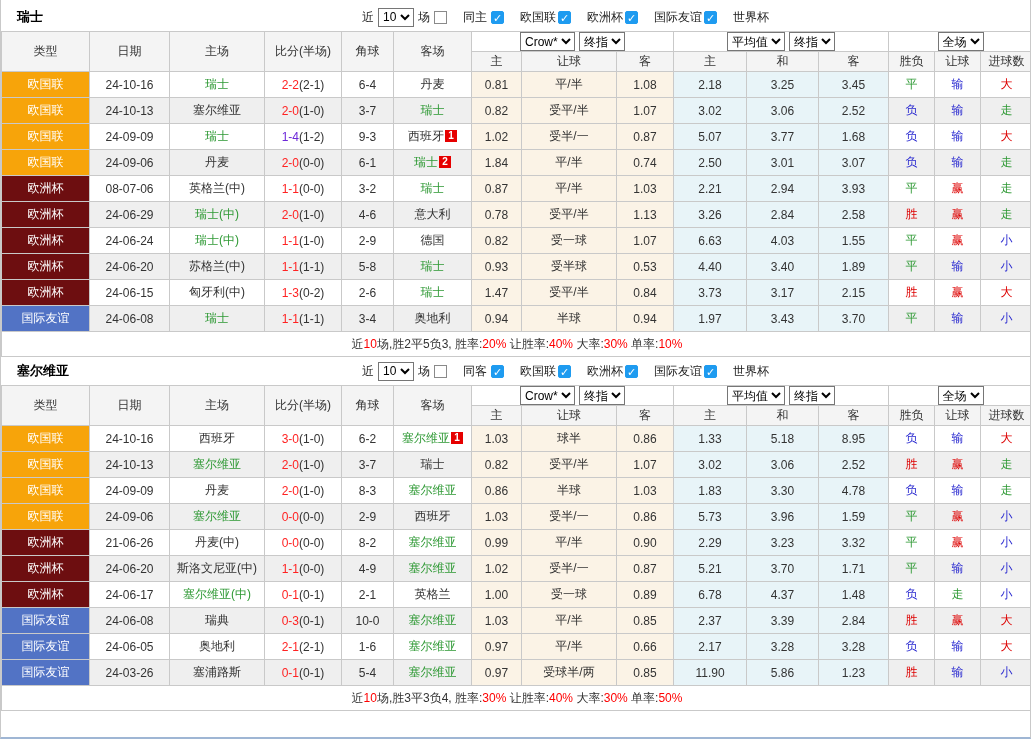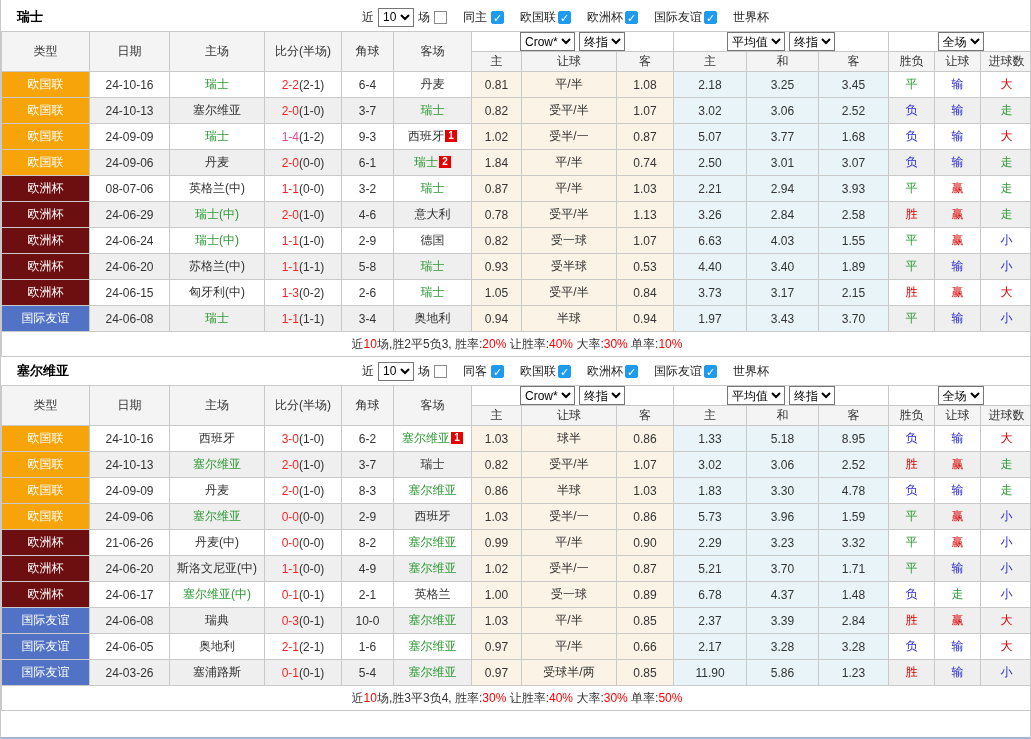--- a/index.html
+++ b/index.html
@@ -161,21 +161,21 @@
           <td class="bg2">3.06</td>
           <td class="bg2">2.52</td>
           <td style="color: rgb(42, 42, 208);">负</td>
           <td style="color: rgb(42, 42, 208);">输</td>
           <td style="color: rgb(46, 153, 52);">走</td>
         </tr>
         <tr>
           <td class="league" style="background: rgb(247, 164, 10);">欧国联</td>
           <td>24-09-09</td>
           <td><span class="team-link" style="color: rgb(46, 153, 52);">瑞士</span></td>
-          <td><span style="color: #ec4899;">1-4</span><span class="half">(1-2)</span></td>
+          <td><span style="color: #6d28d9;">1-4</span><span class="half">(1-2)</span></td>
           <td>9-3</td>
           <td><span class="team-link">西班牙</span><span class="badge">1</span></td>
           <td class="bg1">1.02</td>
           <td class="bg1">受半/一</td>
           <td class="bg1">0.87</td>
           <td class="bg2">5.07</td>
           <td class="bg2">3.77</td>
           <td class="bg2">1.68</td>
           <td style="color: rgb(42, 42, 208);">负</td>
           <td style="color: rgb(42, 42, 208);">输</td>
@@ -266,21 +266,21 @@
           <td style="color: rgb(42, 42, 208);">输</td>
           <td style="color: rgb(42, 42, 208);">小</td>
         </tr>
         <tr>
           <td class="league" style="background: rgb(109, 14, 16);">欧洲杯</td>
           <td>24-06-15</td>
           <td><span class="team-link">匈牙利(中)</span></td>
           <td><span style="color: rgb(255, 34, 34);">1-3</span><span class="half">(0-2)</span></td>
           <td>2-6</td>
           <td><span class="team-link" style="color: rgb(46, 153, 52);">瑞士</span></td>
-          <td class="bg1">1.05</td>
+          <td class="bg1">1.47</td>
           <td class="bg1">受平/半</td>
           <td class="bg1">0.84</td>
           <td class="bg2">3.73</td>
           <td class="bg2">3.17</td>
           <td class="bg2">2.15</td>
           <td style="color: rgb(221, 0, 0);">胜</td>
           <td style="color: rgb(221, 0, 0);">赢</td>
           <td style="color: rgb(221, 0, 0);">大</td>
         </tr>
         <tr>

